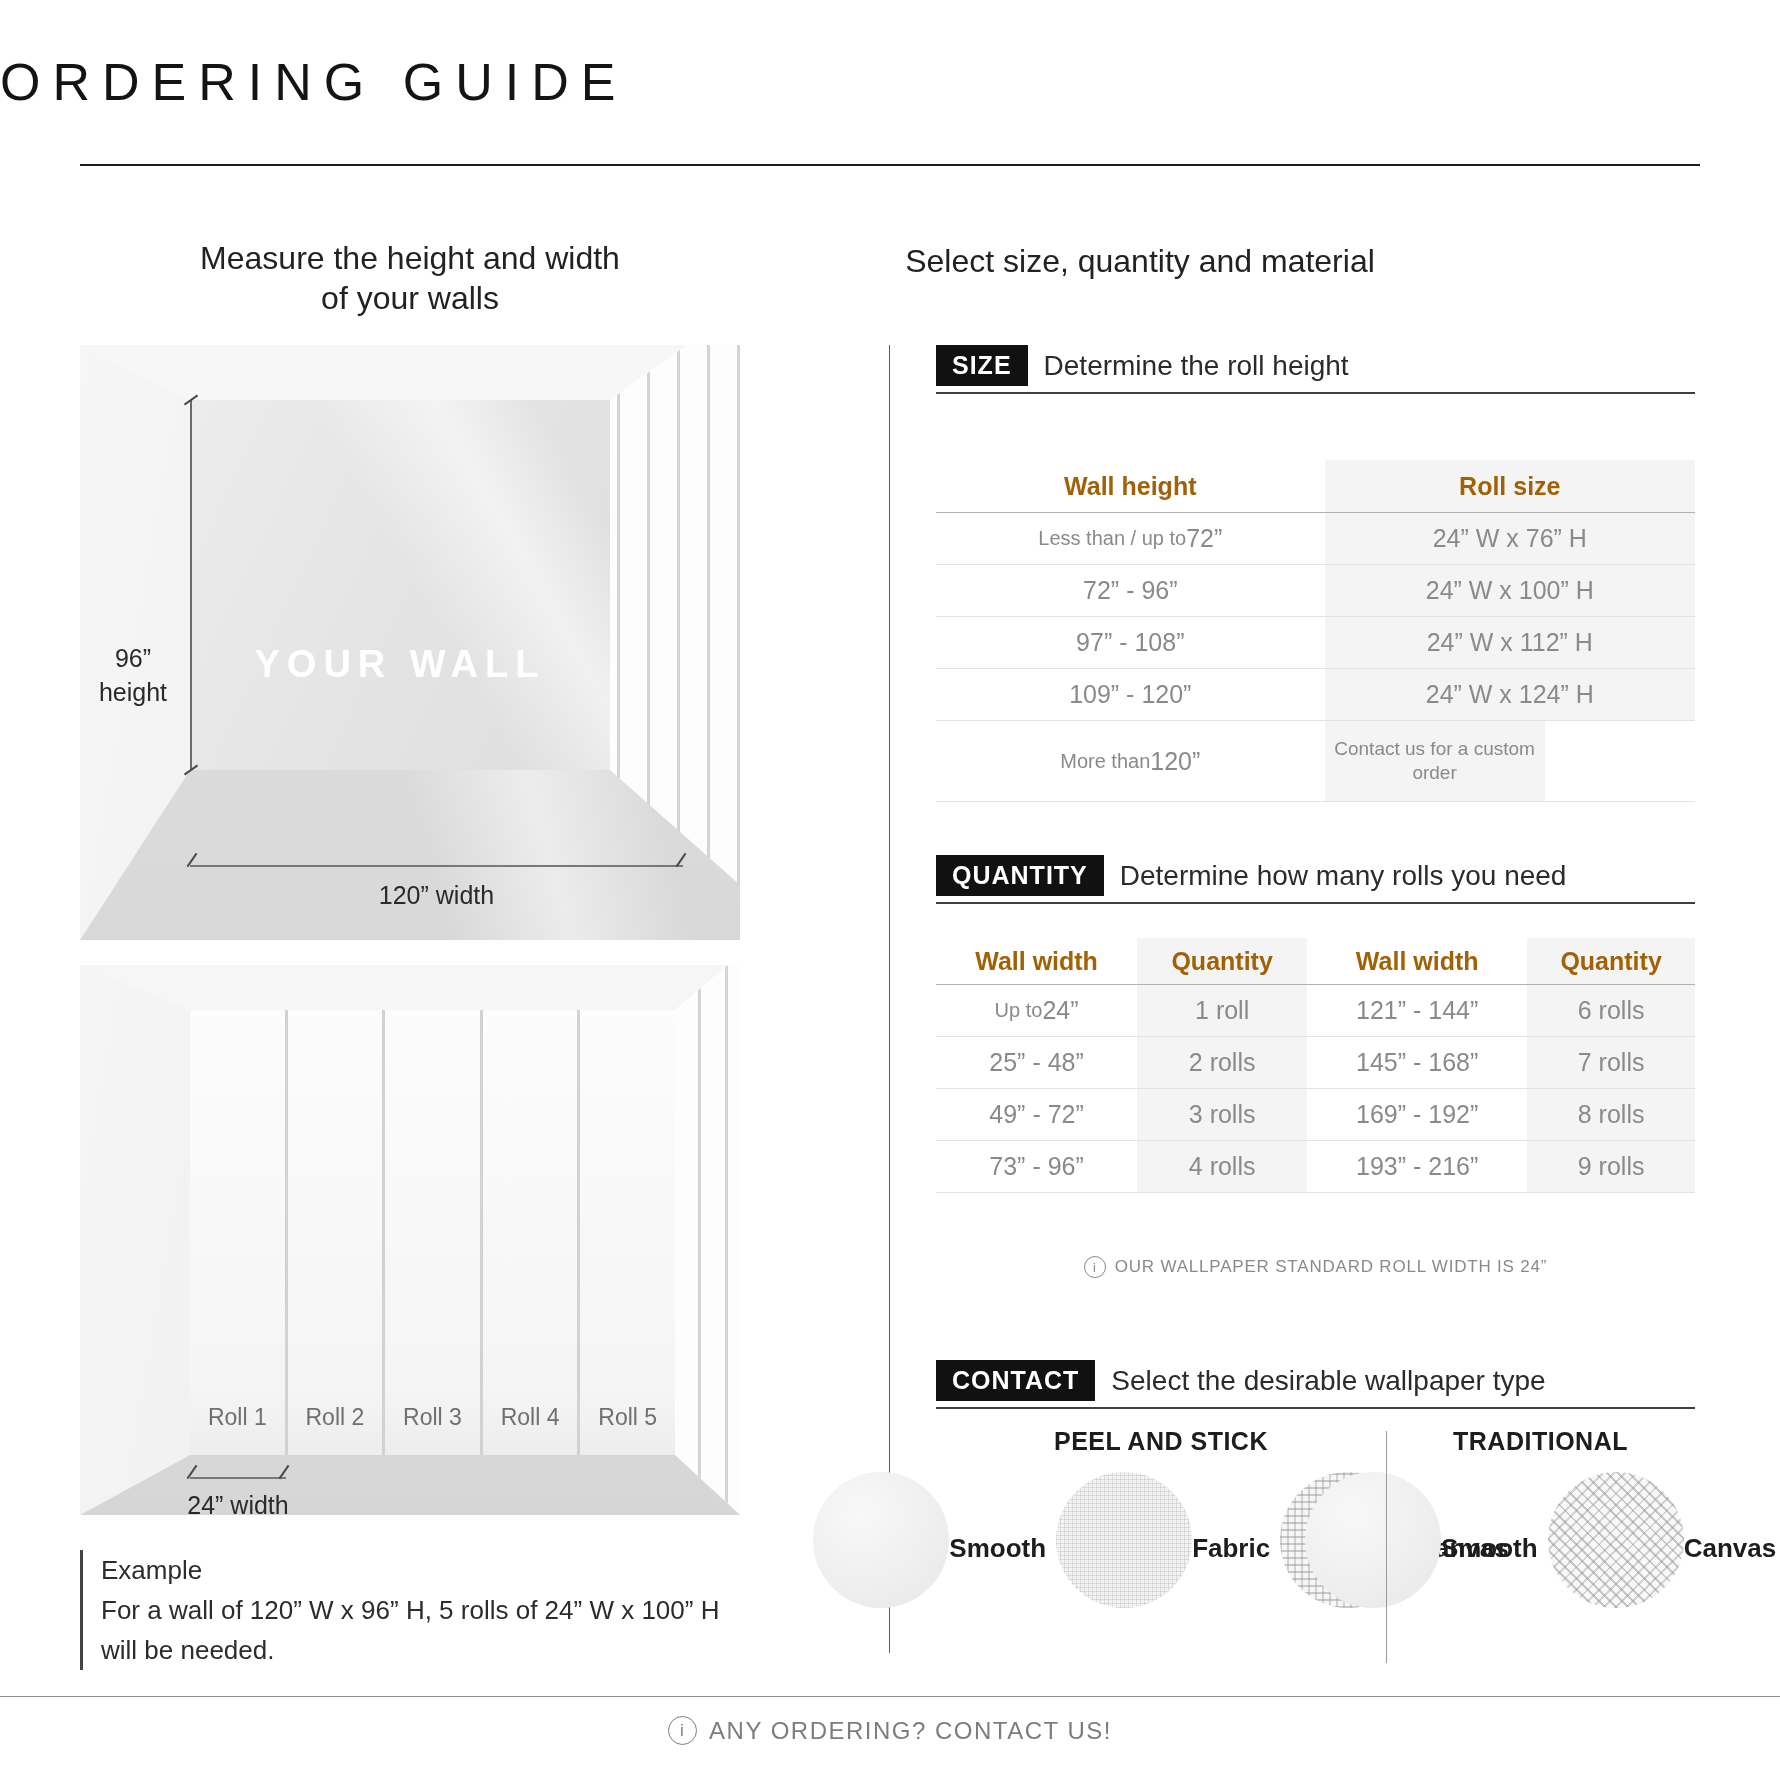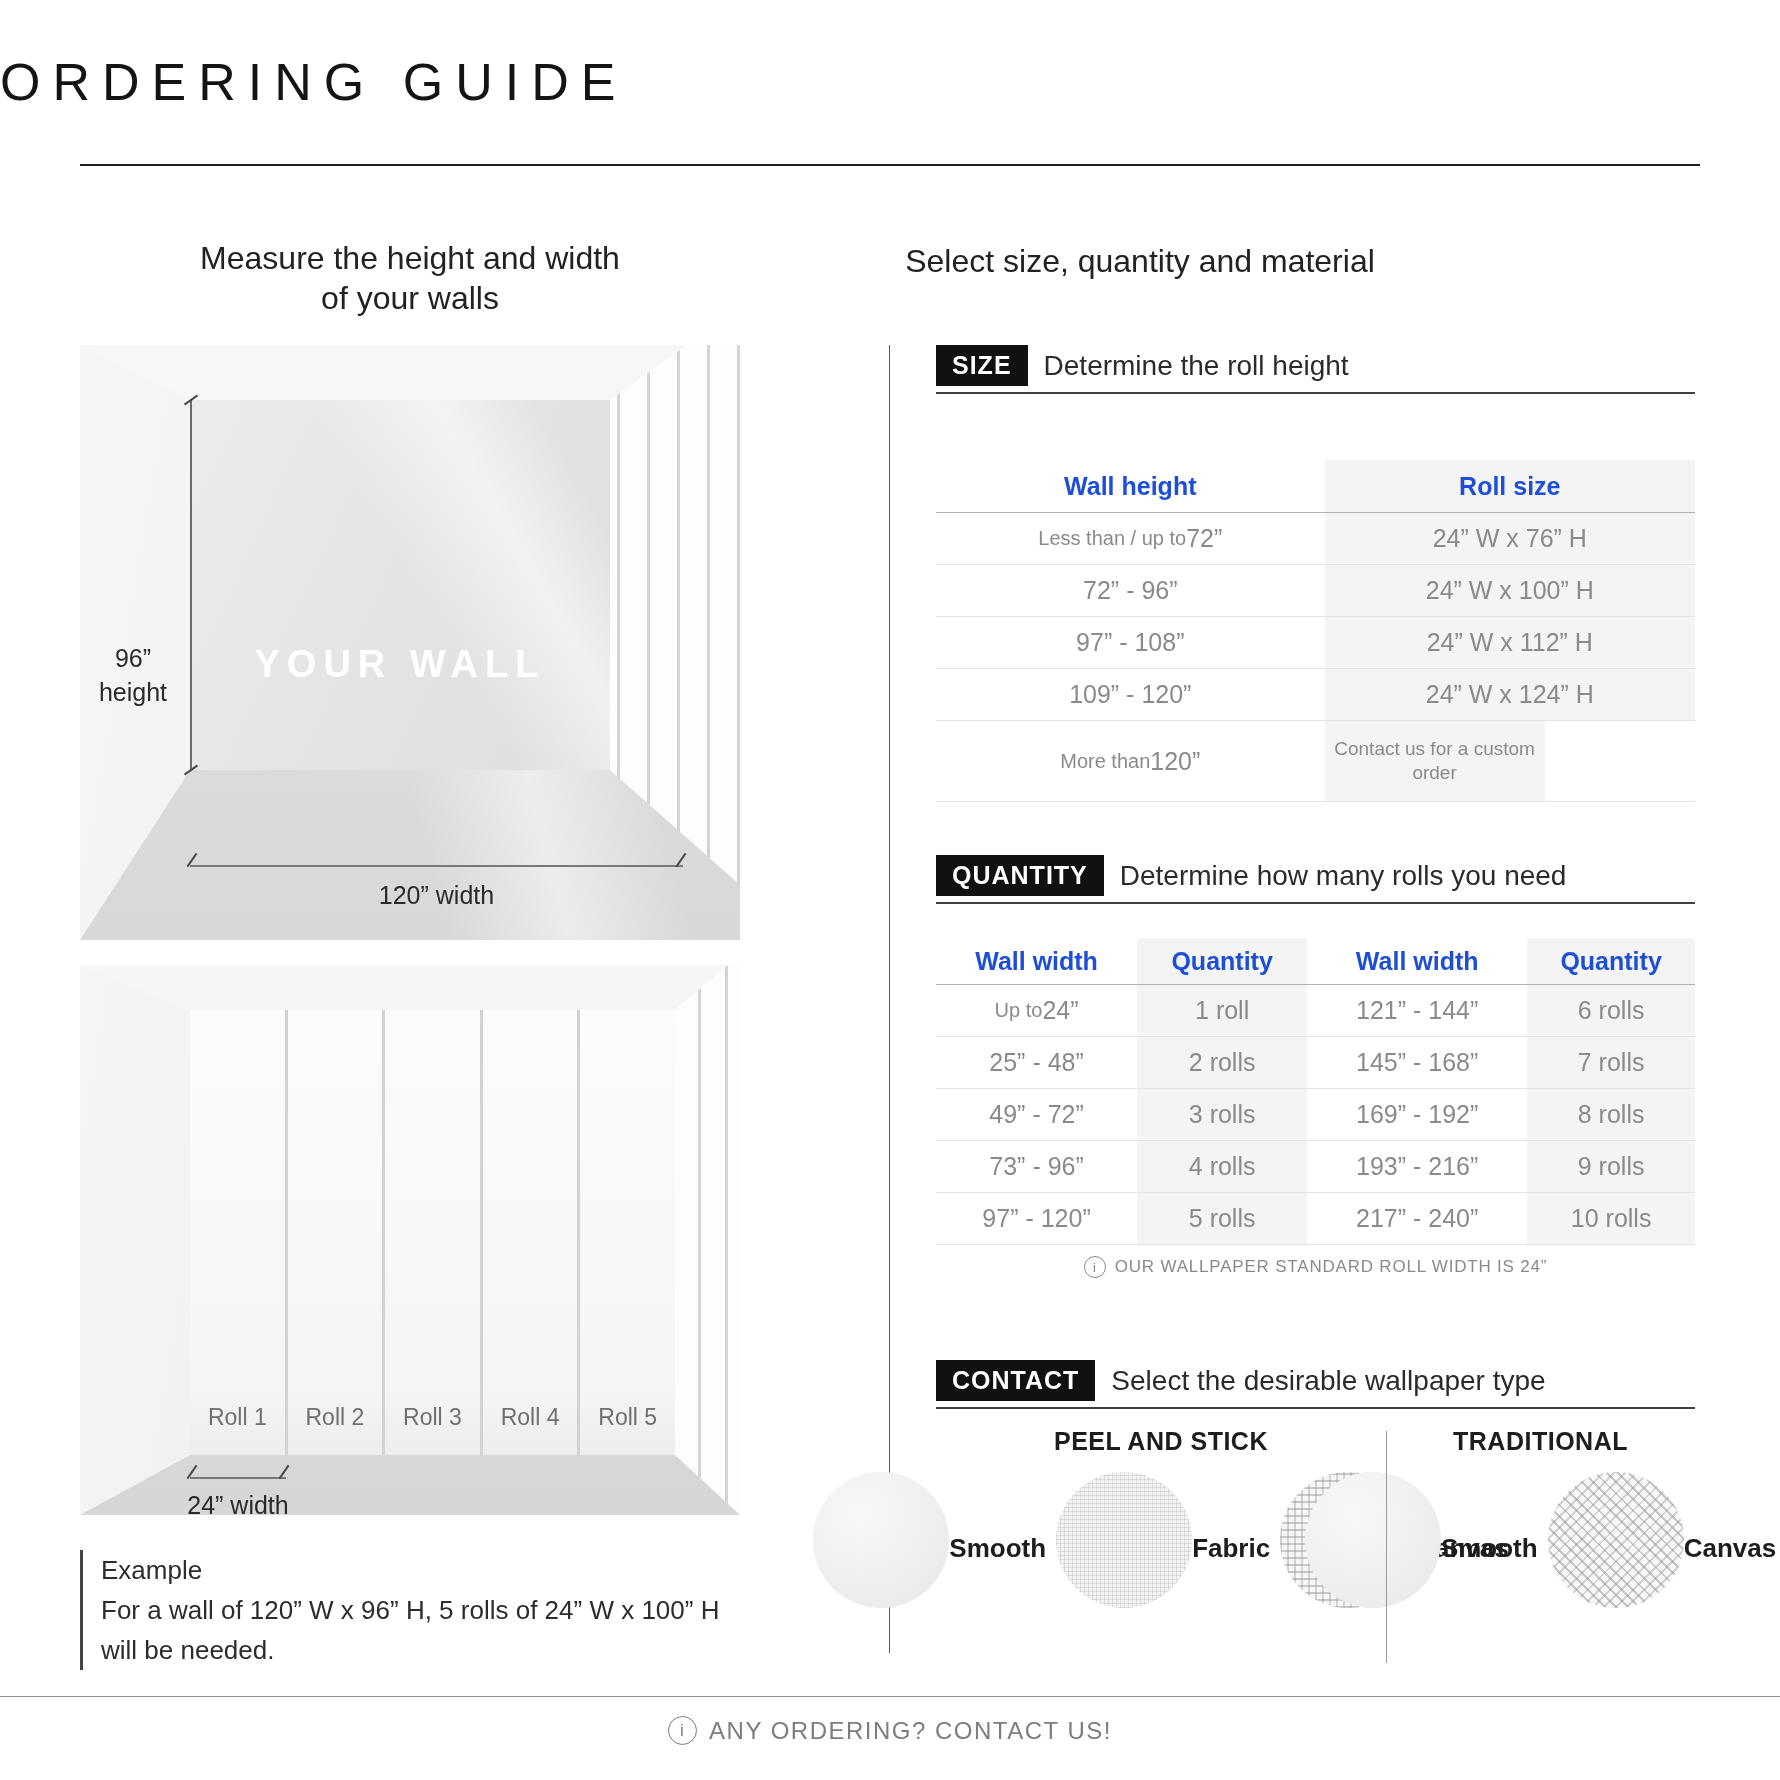--- a/index.html
+++ b/index.html
@@ -81,21 +81,21 @@
   .sec-head{display:flex;align-items:center;border-bottom:2px solid #404040;padding-bottom:6px;}
   .badge{background:#111;color:#fff;font-size:25px;font-weight:600;letter-spacing:1px;
     padding:8px 16px;line-height:1;}
   .sec-title{font-size:28px;color:#2b2b2b;margin-left:16px;}
 
   .tbl{margin-top:66px;}
   .trow{display:flex;align-items:center;}
   .trow.sep{border-bottom:1px solid #e3e3e3;}
   .trow.hsep{border-bottom:1px solid #b3b3b3;}
   .cell{text-align:center;box-sizing:border-box;display:flex;align-items:center;justify-content:center;}
-  .hdr{font-weight:700;color:#1d4ed8;font-size:25px;}
+  .hdr{font-weight:700;color:#a16207;font-size:25px;}
   .val{color:#8a8a8a;font-size:25px;}
   .pref{color:#8a8a8a;font-size:20px;}
   .altbg{background:#f4f4f4;align-self:stretch;}
   
   .sc1{width:51.2%;} .sc2{width:48.8%;}
   .size-hrow{height:52px;} .size-row{height:51px;} .size-row-last{height:80px;}
   .small-note{font-size:19px;line-height:24px;max-width:220px;}
   
   .qtbl{margin-top:34px;}
   .qc1{width:26.5%;} .qc2{width:22.4%;} .qc3{width:29%;} .qc4{width:22.1%;}
@@ -289,29 +289,20 @@
       </div>
       <div class="trow qty-row sep">
         <div class="cell qc1">
             <span class="pref"></span>
             <span class="val">73” - 96”</span>
           </div>
         <div class="cell qc2 val altbg">4 rolls</div>
         <div class="cell qc3 val">193” - 216”</div>
         <div class="cell qc4 val altbg">9 rolls</div>
       </div>
-      <div class="trow qty-row sep">
-        <div class="cell qc1">
-            <span class="pref"></span>
-            <span class="val">97” - 120”</span>
-          </div>
-        <div class="cell qc2 val altbg">5 rolls</div>
-        <div class="cell qc3 val">217” - 240”</div>
-        <div class="cell qc4 val altbg">10 rolls</div>
-      </div>
     </div>
   </div>
 
   <div class="abs note-line">
     <span class="info-circle">i</span>
     <span>OUR WALLPAPER STANDARD ROLL WIDTH IS 24”</span>
   </div>
 
   <div class="abs section sec-mat">
     <div class="sec-head">

